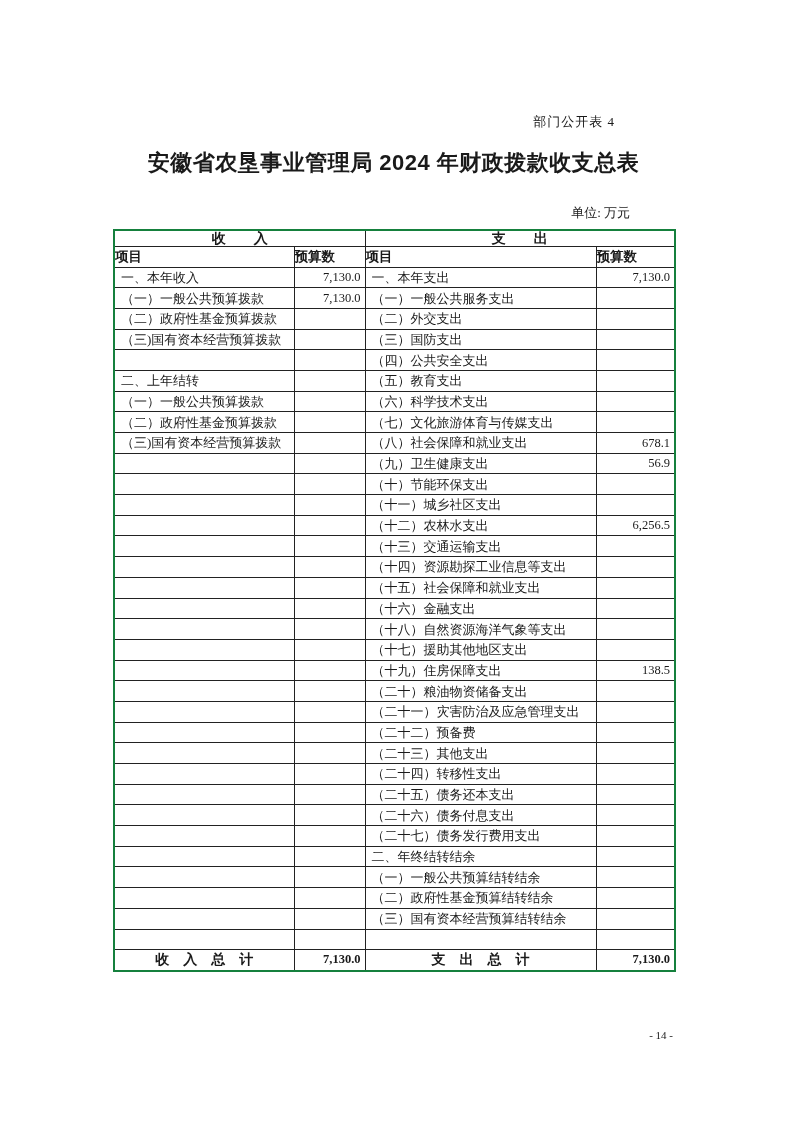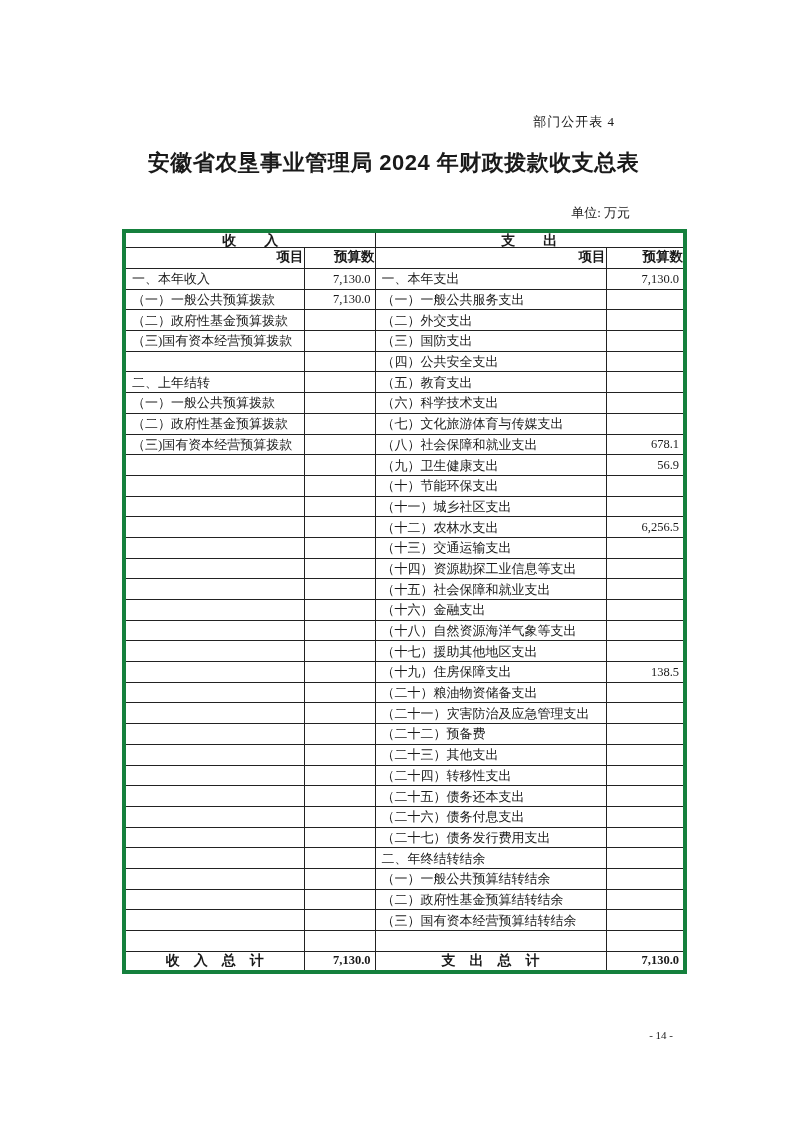--- a/index.html
+++ b/index.html
@@ -23,40 +23,40 @@
     text-align:center;
     font-size:22px; font-weight:bold; line-height:28px;
     font-family:"Liberation Sans","DejaVu Sans",sans-serif;
     letter-spacing:0.5px;
   }
   .unit-label {
     position:absolute; top:204px; right:164px;
     font-size:13px;
   }
   table.budget {
-    position:absolute; top:229px; left:122px;
+    position:absolute; top:229px; left:113px;
     width:561px;
     border-collapse:collapse;
     table-layout:fixed;
-    border:4px solid #15803d;
+    border:2px solid #15803d;
   }
   table.budget th, table.budget td {
     border:1px solid #222;
     overflow:hidden; white-space:nowrap;
   }
   col.c1{width:180px} col.c2{width:71px} col.c3{width:231px} col.c4{width:79px}
   tr.h1 th {
     height:16px; font-size:14px; font-weight:bold;
     font-family:"Liberation Sans","DejaVu Sans",sans-serif;
     text-align:center; vertical-align:middle; line-height:1;
   }
   tr.h2 th {
     height:21px; font-size:13.5px; font-weight:bold;
-    font-family:Liberation Mono, monospace;
-    text-align:right; vertical-align:middle; line-height:1;
+    font-family:Liberation Sans, sans-serif;
+    text-align:left; vertical-align:middle; line-height:1;
   }
   tbody td { height:20.7px; font-size:13px; line-height:1; vertical-align:middle; }
   td.c-item { text-align:left; padding-left:6px; }
   td.c-num  { text-align:right; padding-right:4px; font-size:12.5px;
               font-family:"Liberation Serif","DejaVu Serif",serif; }
   tfoot td { height:21px; vertical-align:middle; border-top:1.5px solid #222; }
   tfoot td.t-label {
     text-align:center; font-weight:bold; font-size:14px;
     font-family:"Liberation Sans","DejaVu Sans",sans-serif;
     margin-top:25px;

